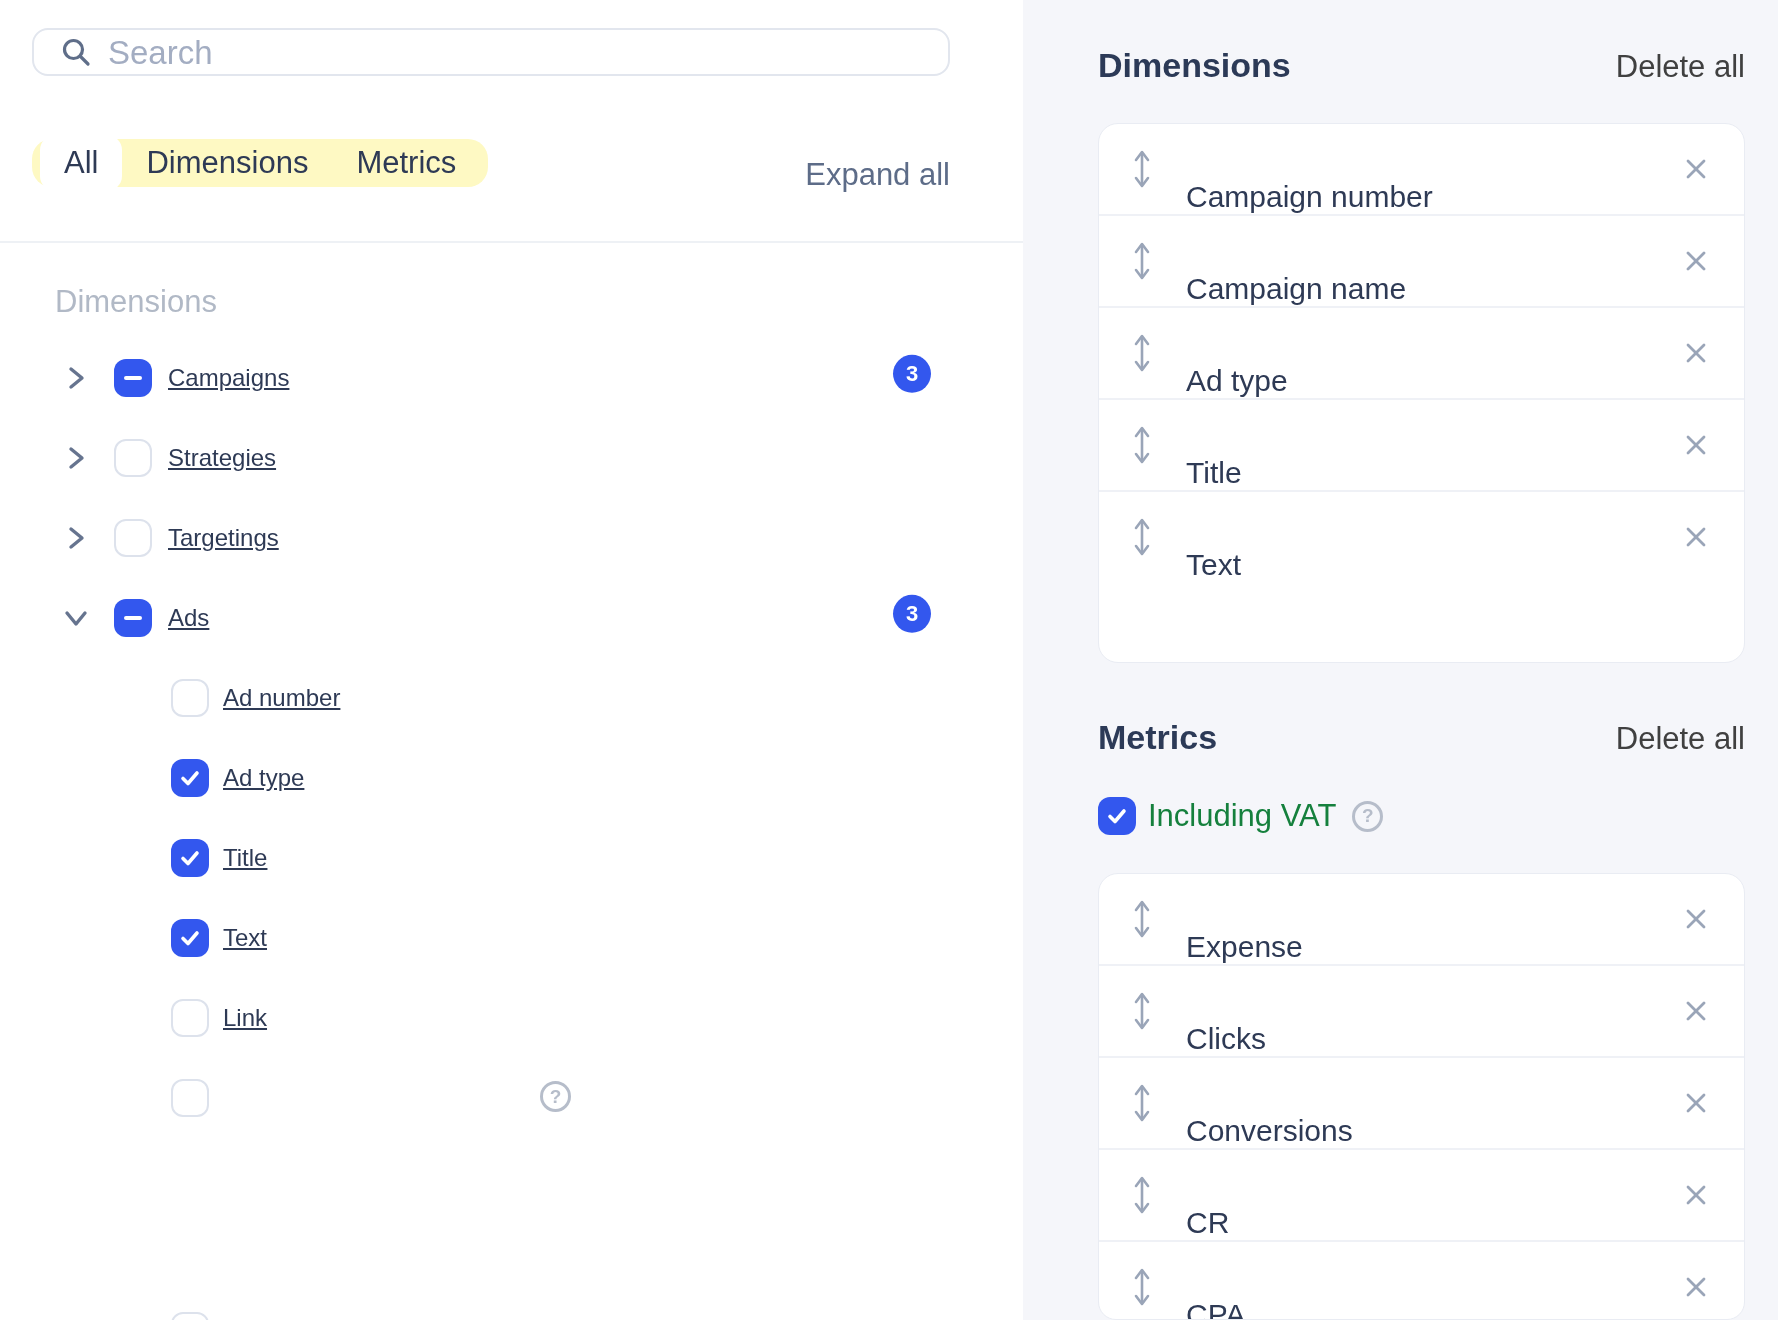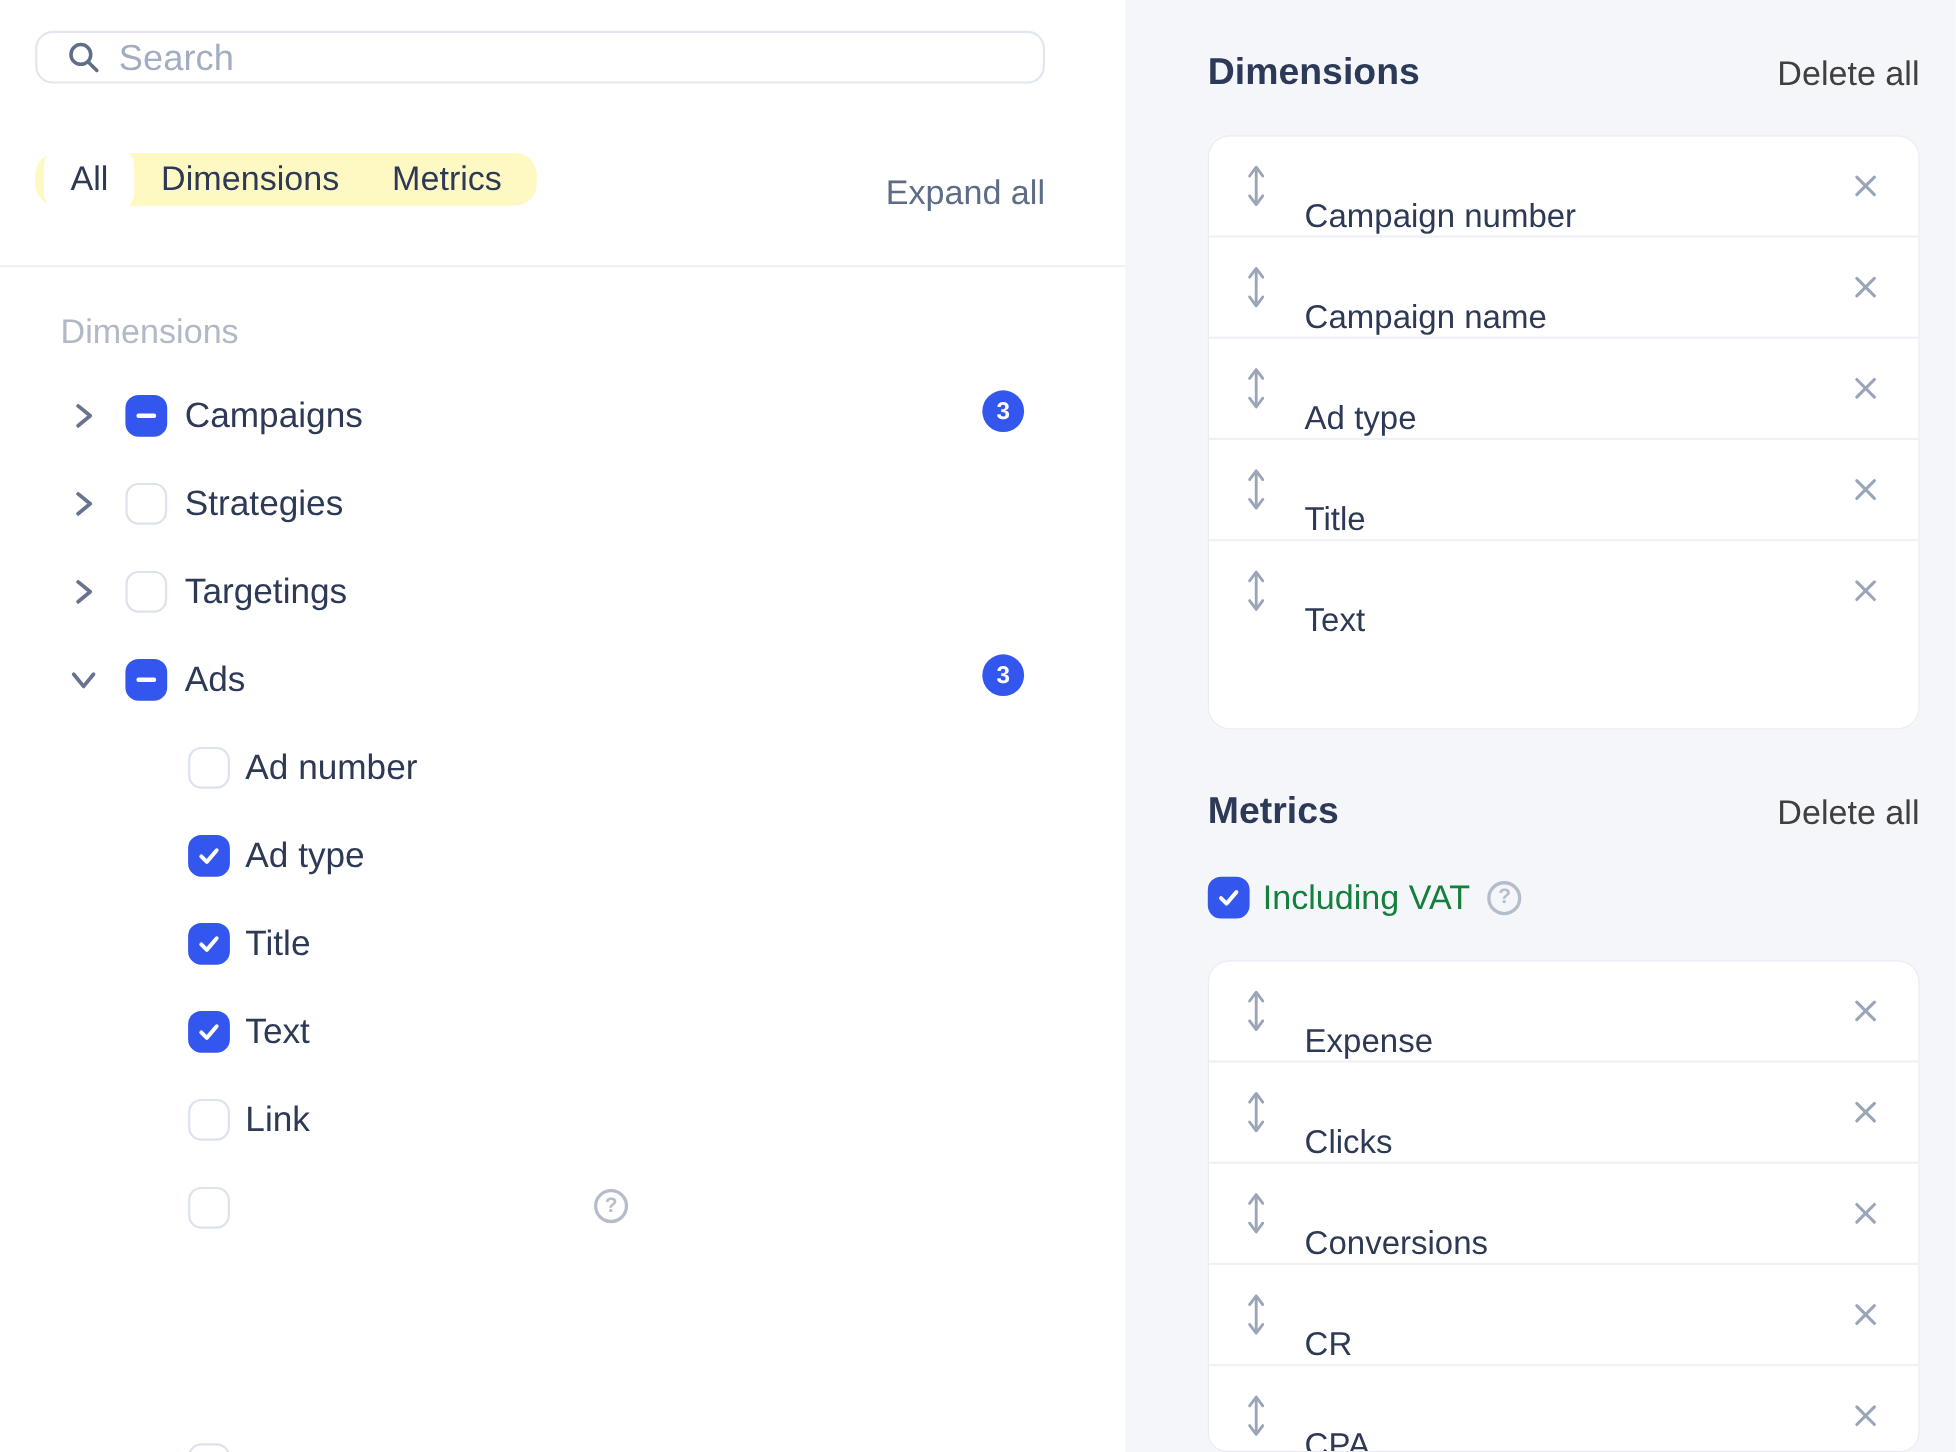--- a/index.html
+++ b/index.html
@@ -22,21 +22,21 @@
   .divider{position:absolute;left:0;top:241px;width:1023px;height:2px;background:#eef1f5;}
   .tree-header{position:absolute;left:55px;top:284px;font-size:31px;color:#b1b9c6;}
   #tree{position:absolute;left:0;top:338px;width:1023px;}
   .trow{position:relative;height:80px;}
   .chev{position:absolute;left:62px;top:50%;transform:translateY(-50%);width:28px;height:28px;cursor:pointer;}
   .cbox{position:absolute;left:114px;top:50%;transform:translateY(-50%);width:38px;height:38px;
         box-sizing:border-box;border-radius:12px;cursor:pointer;}
   .cbox.empty{border:2px solid #dde2ec;background:#fff;}
   .cbox.filled{background:#3357ee;display:flex;align-items:center;justify-content:center;}
   .trow.sub .cbox{left:171px;}
-  .tlabel{position:absolute;left:168px;top:50%;transform:translateY(-50%);font-size:32px;font-weight:500;color:#2e3a55;}
+  .tlabel{position:absolute;left:168px;top:50%;transform:translateY(-50%);font-size:24px;font-weight:500;color:#2e3a55;text-decoration:underline;}
   .trow.sub .tlabel{left:223px;}
   .badge{position:absolute;left:893px;top:50%;transform:translateY(-61%);width:38px;height:38px;border-radius:50%;
          background:#3357ee;color:#fff;font-size:22px;font-weight:700;display:flex;align-items:center;justify-content:center;}
   .qicon{box-sizing:border-box;width:31px;height:31px;border:3px solid #b6bdca;border-radius:50%;
          color:#b6bdca;font-size:19px;font-weight:700;display:inline-flex;align-items:center;justify-content:center;}
   .trow .qicon{position:absolute;left:540px;top:50%;transform:translateY(-55%);}
   .cut-checkbox{position:absolute;left:171px;top:1312px;width:38px;height:38px;box-sizing:border-box;
                 border:2px solid #dde2ec;border-radius:12px;background:#fff;}
   
   #right{position:absolute;left:1023px;top:0;width:755px;height:1320px;background:#f5f6fa;}

